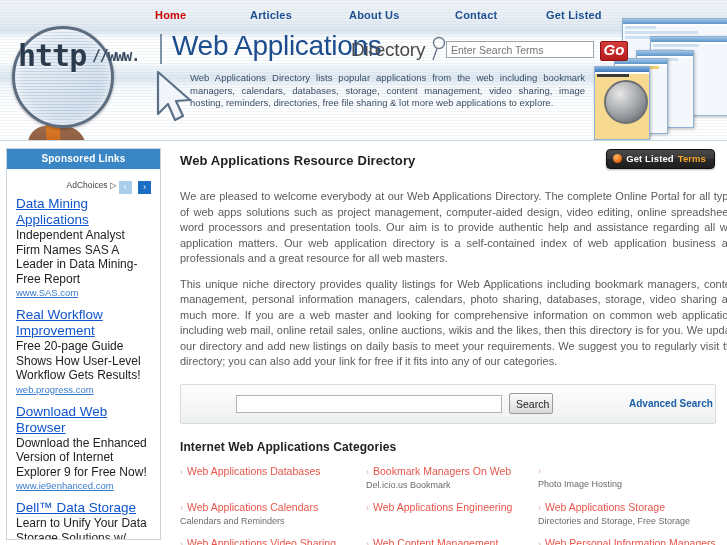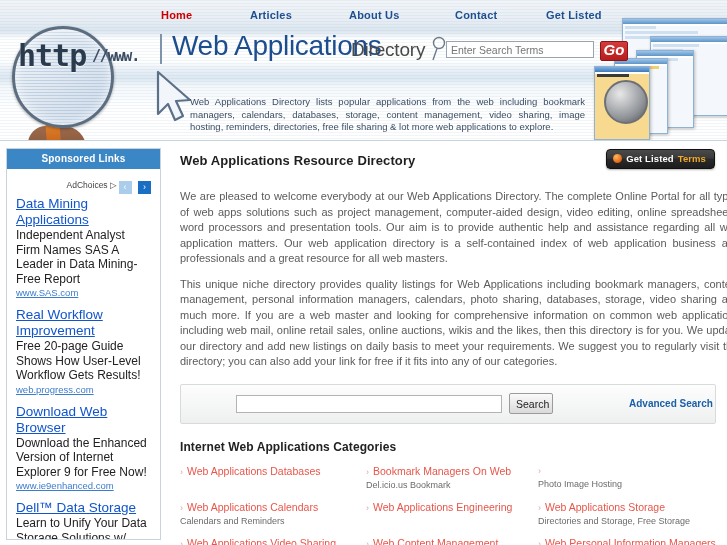--- a/index.html
+++ b/index.html
@@ -183,21 +183,21 @@
   
   #cursor-graphic {
     position: absolute;
     left: 152px; top: 70px;
     z-index: 4;
   }
 
   
   #tagline {
     position: absolute;
-    left: 190px; top: 96px;
+    left: 190px; top: 72px;
     width: 395px;
     z-index: 4;
     font-size: 9.5px;
     line-height: 12.5px;
     color: #3b4e63;
     text-align: justify;
   }
 
   
   #collage {
@@ -424,21 +424,21 @@
     margin-left: 0px;
   }
 </style>
 </head>
 <body>
 
 <div id="header">
   <div id="header-texture"></div>
 
   <div id="nav">
-    <a class="nav-item active nav-slot" style="left:161px;">Home</a>
+    <a class="nav-item active nav-slot" style="left:155px;">Home</a>
     <a class="nav-item nav-slot" style="left:250px;">Articles</a>
     <a class="nav-item nav-slot" style="left:349px;">About Us</a>
     <a class="nav-item nav-slot" style="left:455px;">Contact</a>
     <a class="nav-item nav-slot" style="left:546px;">Get Listed</a>
   </div>
 
   <div id="logo-photo">
     <div class="grip"></div>
     <div class="handle"></div>
     <div class="lens"></div>

